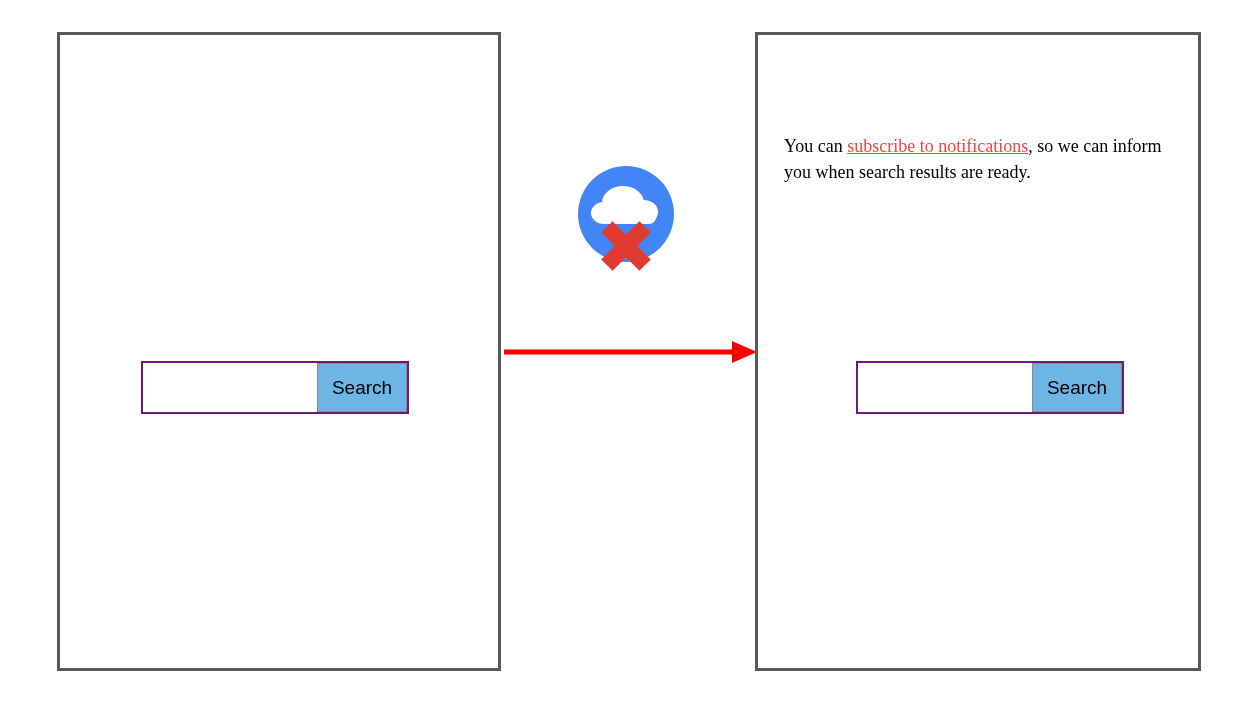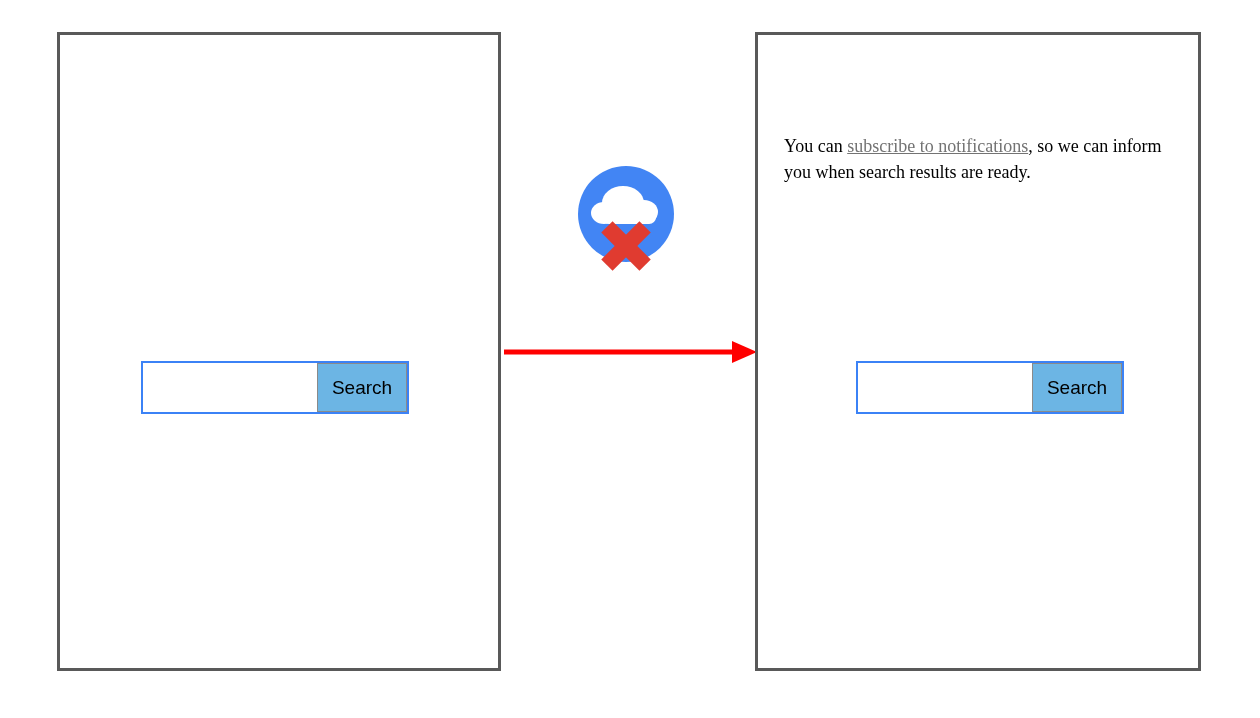--- a/index.html
+++ b/index.html
@@ -46,32 +46,32 @@
     font-family: "Liberation Serif", serif;
     font-size: 18px;
     line-height: 26px;
     color: #000000;
     margin: 0;
   }
   .message-line.second {
     margin-top: 22px;
   }
   .inline-link {
-    color: #737373;
+    color: #ef4444;
     text-decoration: underline;
     cursor: pointer;
   }
 
   
   .search-bar {
     position: absolute;
     top: 326px;
     width: 268px;
     height: 53px;
-    border: 2px solid #3b82f6;
+    border: 2px solid #701a75;
     box-sizing: border-box;
     background: #ffffff;
     display: flex;
     align-items: stretch;
   }
   #search-bar-before { left: 81px; }
   #search-bar-after  { left: 98px; }
 
   .search-input {
     flex: 1 1 auto;

